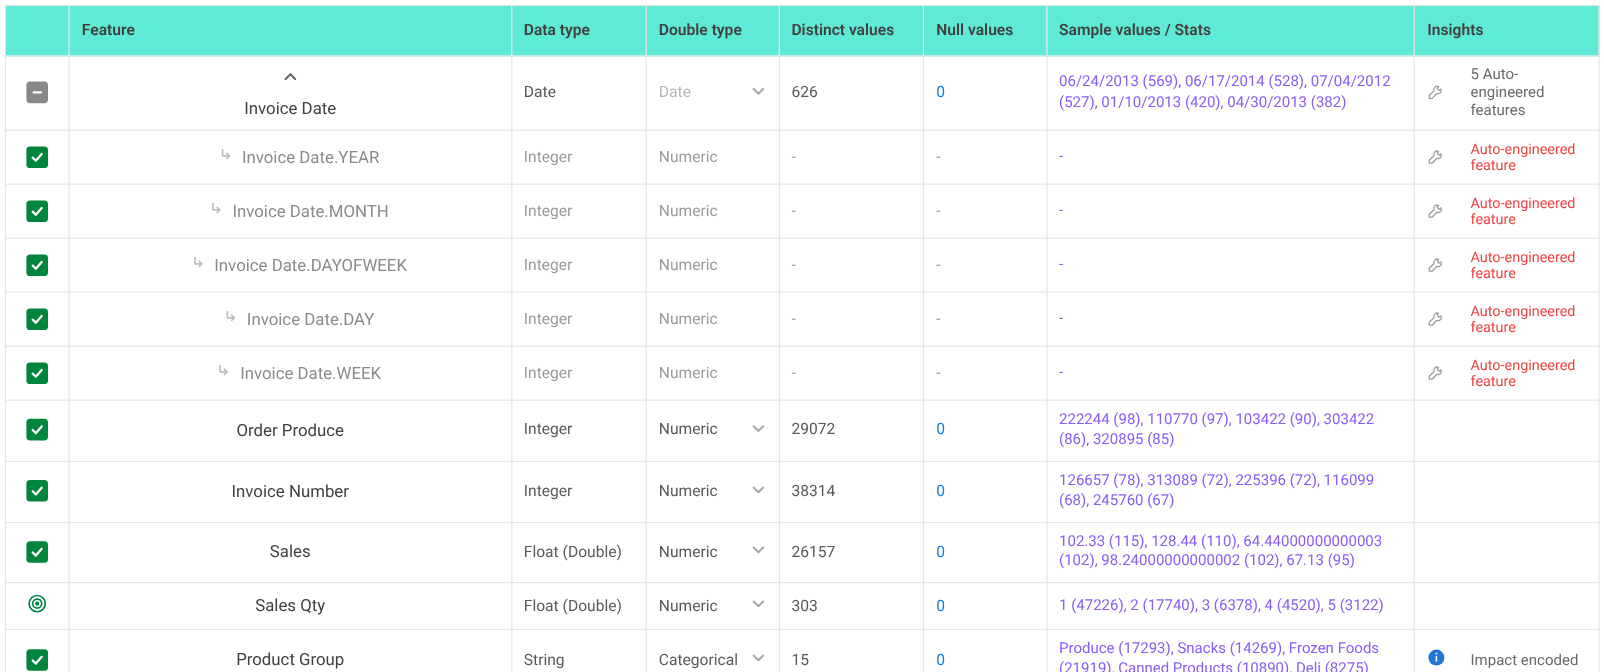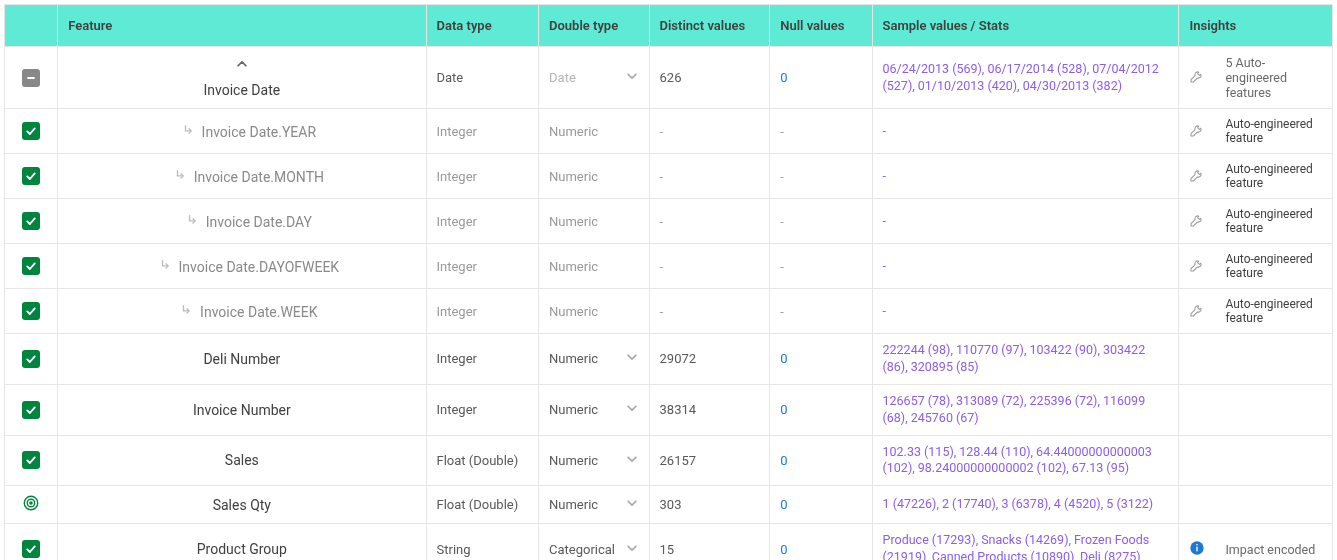--- a/index.html
+++ b/index.html
@@ -73,21 +73,21 @@
   .ftype-cell {
     display:flex; align-items:center; justify-content:space-between; gap:6px;
     cursor:pointer;
   }
   .ftype-cell .dd { width:14px; height:14px; color:#aaa; flex:0 0 auto; }
   .ftype-disabled { color:#b5b5b5; }
 
   .null-link { color:#157de0; cursor:pointer; }
 
   .insights-cell { display:flex; align-items:center; gap:20px; font-size:12.5px; color:#6a6a6a; }
-  .insights-cell.small { font-size:12px; color:#404040;align-items:center; }
+  .insights-cell.small { font-size:12px; color:#ef4444;align-items:center; }
   .wrench-icon { width:16px; height:16px; color:#9c9c9c; flex:0 0 auto; }
   .info-icon   { width:16px; height:16px; color:#1f78d1; flex:0 0 auto; }
 
   .sample { font-size:12.5px; line-height:1.35; color:#8b5cf6; }
 </style>
 </head>
 <body>
 
 <table>
   <colgroup>
@@ -230,21 +230,21 @@
               <polyline points="3,8.5 6.5,12 13,4.5"></polyline>
             </svg>
           </span></td>
         <td class="col-feature">
           <div class="feature-label">
             <div class="indent">
               <span><svg class="arrow-sub" viewBox="0 0 16 16" fill="none" stroke="currentColor" stroke-width="1.6" stroke-linecap="round" stroke-linejoin="round">
                   <path d="M4 3 v6 h6"></path>
                   <polyline points="8,6.5 10.5,9 8,11.5"></polyline>
                 </svg></span>
-              <span>Invoice Date.DAY</span>
+              <span>Invoice Date.DAYOFWEEK</span>
             </div>
           </div>
         </td>
         <td>Integer</td>
         <td>
           <div class="ftype-cell">
             <span>Numeric</span>
           </div>
         </td>
         <td>-</td>
@@ -267,21 +267,21 @@
               <polyline points="3,8.5 6.5,12 13,4.5"></polyline>
             </svg>
           </span></td>
         <td class="col-feature">
           <div class="feature-label">
             <div class="indent">
               <span><svg class="arrow-sub" viewBox="0 0 16 16" fill="none" stroke="currentColor" stroke-width="1.6" stroke-linecap="round" stroke-linejoin="round">
                   <path d="M4 3 v6 h6"></path>
                   <polyline points="8,6.5 10.5,9 8,11.5"></polyline>
                 </svg></span>
-              <span>Invoice Date.DAYOFWEEK</span>
+              <span>Invoice Date.DAY</span>
             </div>
           </div>
         </td>
         <td>Integer</td>
         <td>
           <div class="ftype-cell">
             <span>Numeric</span>
           </div>
         </td>
         <td>-</td>
@@ -336,21 +336,21 @@
         </td>
       </tr>
       <tr>
         <td class="col-check"><span class="checkbox checked">
             <svg viewBox="0 0 16 16" fill="none" stroke="currentColor" stroke-width="2.5" stroke-linecap="round" stroke-linejoin="round">
               <polyline points="3,8.5 6.5,12 13,4.5"></polyline>
             </svg>
           </span></td>
         <td class="col-feature">
           <div class="feature-label">
-            <span>Deli Number</span>
+            <span>Order Produce</span>
           </div>
         </td>
         <td>Integer</td>
         <td>
           <div class="ftype-cell">
             <span>Numeric</span>
             <span><svg class="dd" viewBox="0 0 16 16" fill="none" stroke="currentColor" stroke-width="2" stroke-linecap="round" stroke-linejoin="round">
                 <polyline points="3.5,6 8,10.5 12.5,6"></polyline>
               </svg></span>
           </div>

